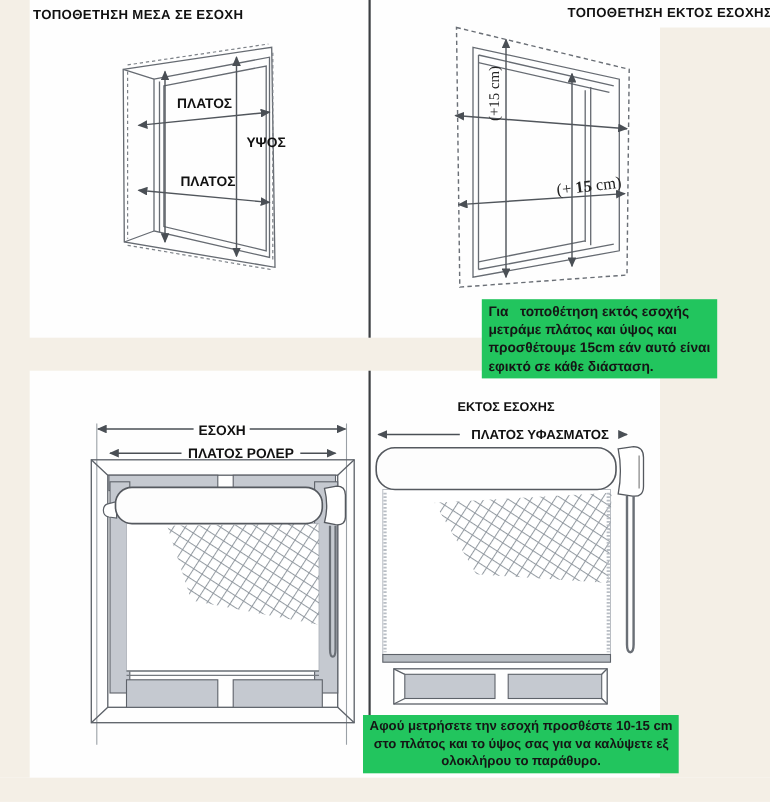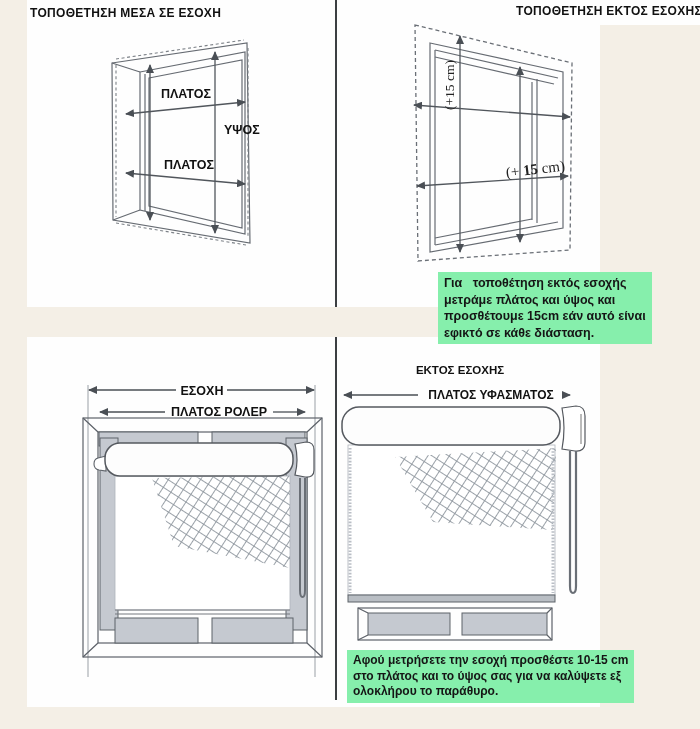--- a/index.html
+++ b/index.html
@@ -8,25 +8,25 @@
     font-family:"Liberation Sans",sans-serif;color:#141414;overflow:hidden;
   }
   .beige{position:absolute;background:#f4efe6;}
   .divider{position:absolute;left:335px;width:2px;background:#3c3f42;}
   .title{
     position:absolute;font-weight:bold;font-size:12px;letter-spacing:.3px;
     white-space:nowrap;color:#111;
   }
   .para{
     position:absolute;font-weight:bold;white-space:pre-wrap;color:#151515;
-    background:#86efac;
+    background:#22c55e;
   }
   .para.left{left:30px;top:263px;font-size:14px;line-height:17px;padding:2px 4px;background:transparent;}
   .para.right{left:438px;top:272px;font-size:12.5px;line-height:16.5px;padding:3px 6px;}
-  .para.bottom{left:347px;top:650px;font-size:12px;line-height:15.5px;padding:3px 6px;}
+  .para.bottom{left:330px;top:650px;font-size:12px;line-height:15.5px;padding:3px 6px;text-align:center;}
   .diag{position:absolute;}
   svg text.lbl{font-family:"Liberation Sans",sans-serif;font-weight:bold;fill:#111;}
   svg text.serif{font-family:"Liberation Serif","DejaVu Serif",serif;fill:#222;font-weight:normal;}
 </style>
 </head>
 <body>
 
 <div id="stage">
 
   <svg width="0" height="0" style="position:absolute" aria-hidden="true">

